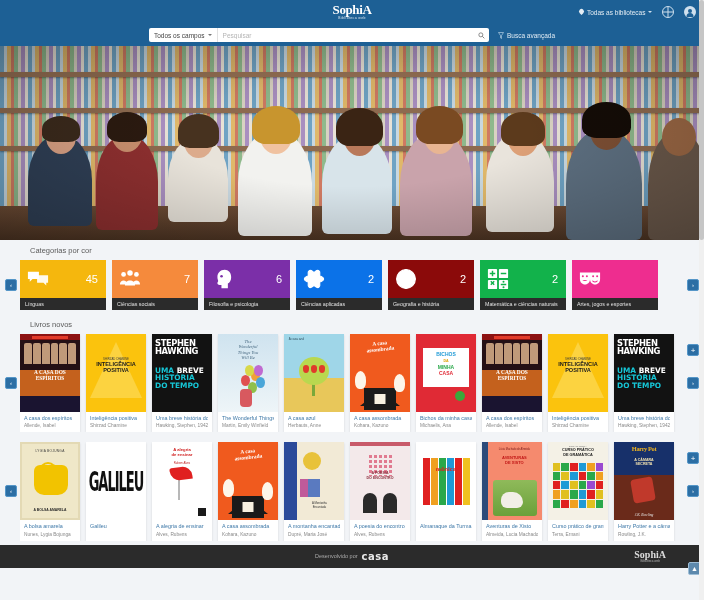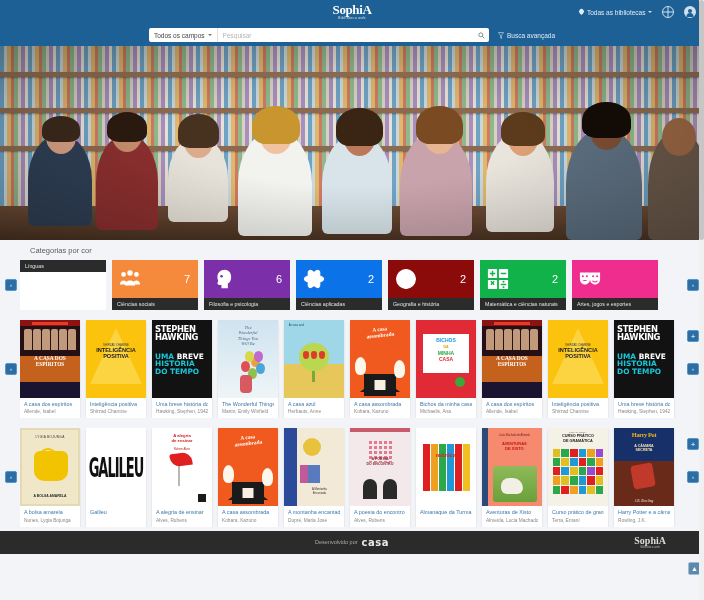--- a/index.html
+++ b/index.html
@@ -206,20 +206,29 @@
     <div class="vig"></div>
   </div>
 
   <div class="section">
     <div class="sec-title">Categorias por cor</div>
     <div class="rowwrap">
       <div class="arw l">‹</div>
       <div class="arw r">›</div>
       <div class="row" id="cat-row">
           <div class="cat">
+            <div class="top" style="background:#f5b70d">
+      <div class="ic">
+                <svg width="100%" height="100%" viewBox="0 0 24 24" fill="#fff">
+                  <path d="M1 4h12v8H6l-3 3v-3H1z"></path>
+                  <path d="M11 8h12v8h-2v3l-3-3h-7z" opacity=".92"></path>
+                </svg>
+              </div>
+      <div class="num">45</div>
+    </div>
     <div class="lab">Línguas</div>
           </div>
           <div class="cat">
             <div class="top" style="background:#f58a3c">
       <div class="ic">
                 <svg width="100%" height="100%" viewBox="0 0 24 24" fill="#fff">
                   <circle cx="5" cy="7" r="2.6"></circle>
                   <circle cx="12" cy="5.5" r="3"></circle>
                   <circle cx="19" cy="7" r="2.6"></circle>
                   <path d="M1 18c0-3 2-4.5 4-4.5S9 15 9 18zM6.5 19c0-3.6 2.5-5.5 5.5-5.5s5.5 1.9 5.5 5.5zM15 18c0-3 2-4.5 4-4.5S23 15 23 18z"></path>
@@ -310,20 +319,21 @@
               </div>
       <div class="num"></div>
     </div>
     <div class="lab">Artes, jogos e esportes</div>
           </div>
         </div>
     </div>
   </div>
 
   <div class="section">
+    <div class="sec-title">Livros novos</div>
     <div class="rowwrap">
       <div class="arw l">‹</div>
       <div class="arw r">›</div>
       <div class="plusbtn">+</div>
       <div class="row" id="new-row">
           <div class="book">
             <div class="cover">
               <div style="width:100%;height:100%;background:linear-gradient(180deg,#8d1212 0 8%,#241015 8% 46%,#c4611d 46% 80%,#1a1430 80% 100%);position:relative;">
       <div style="position:absolute;top:12%;left:6%;right:6%;height:26%;display:flex;gap:1px;">
                   <div style="flex:1;background:#c09a7a;border-radius:2px 2px 0 0;"></div>

